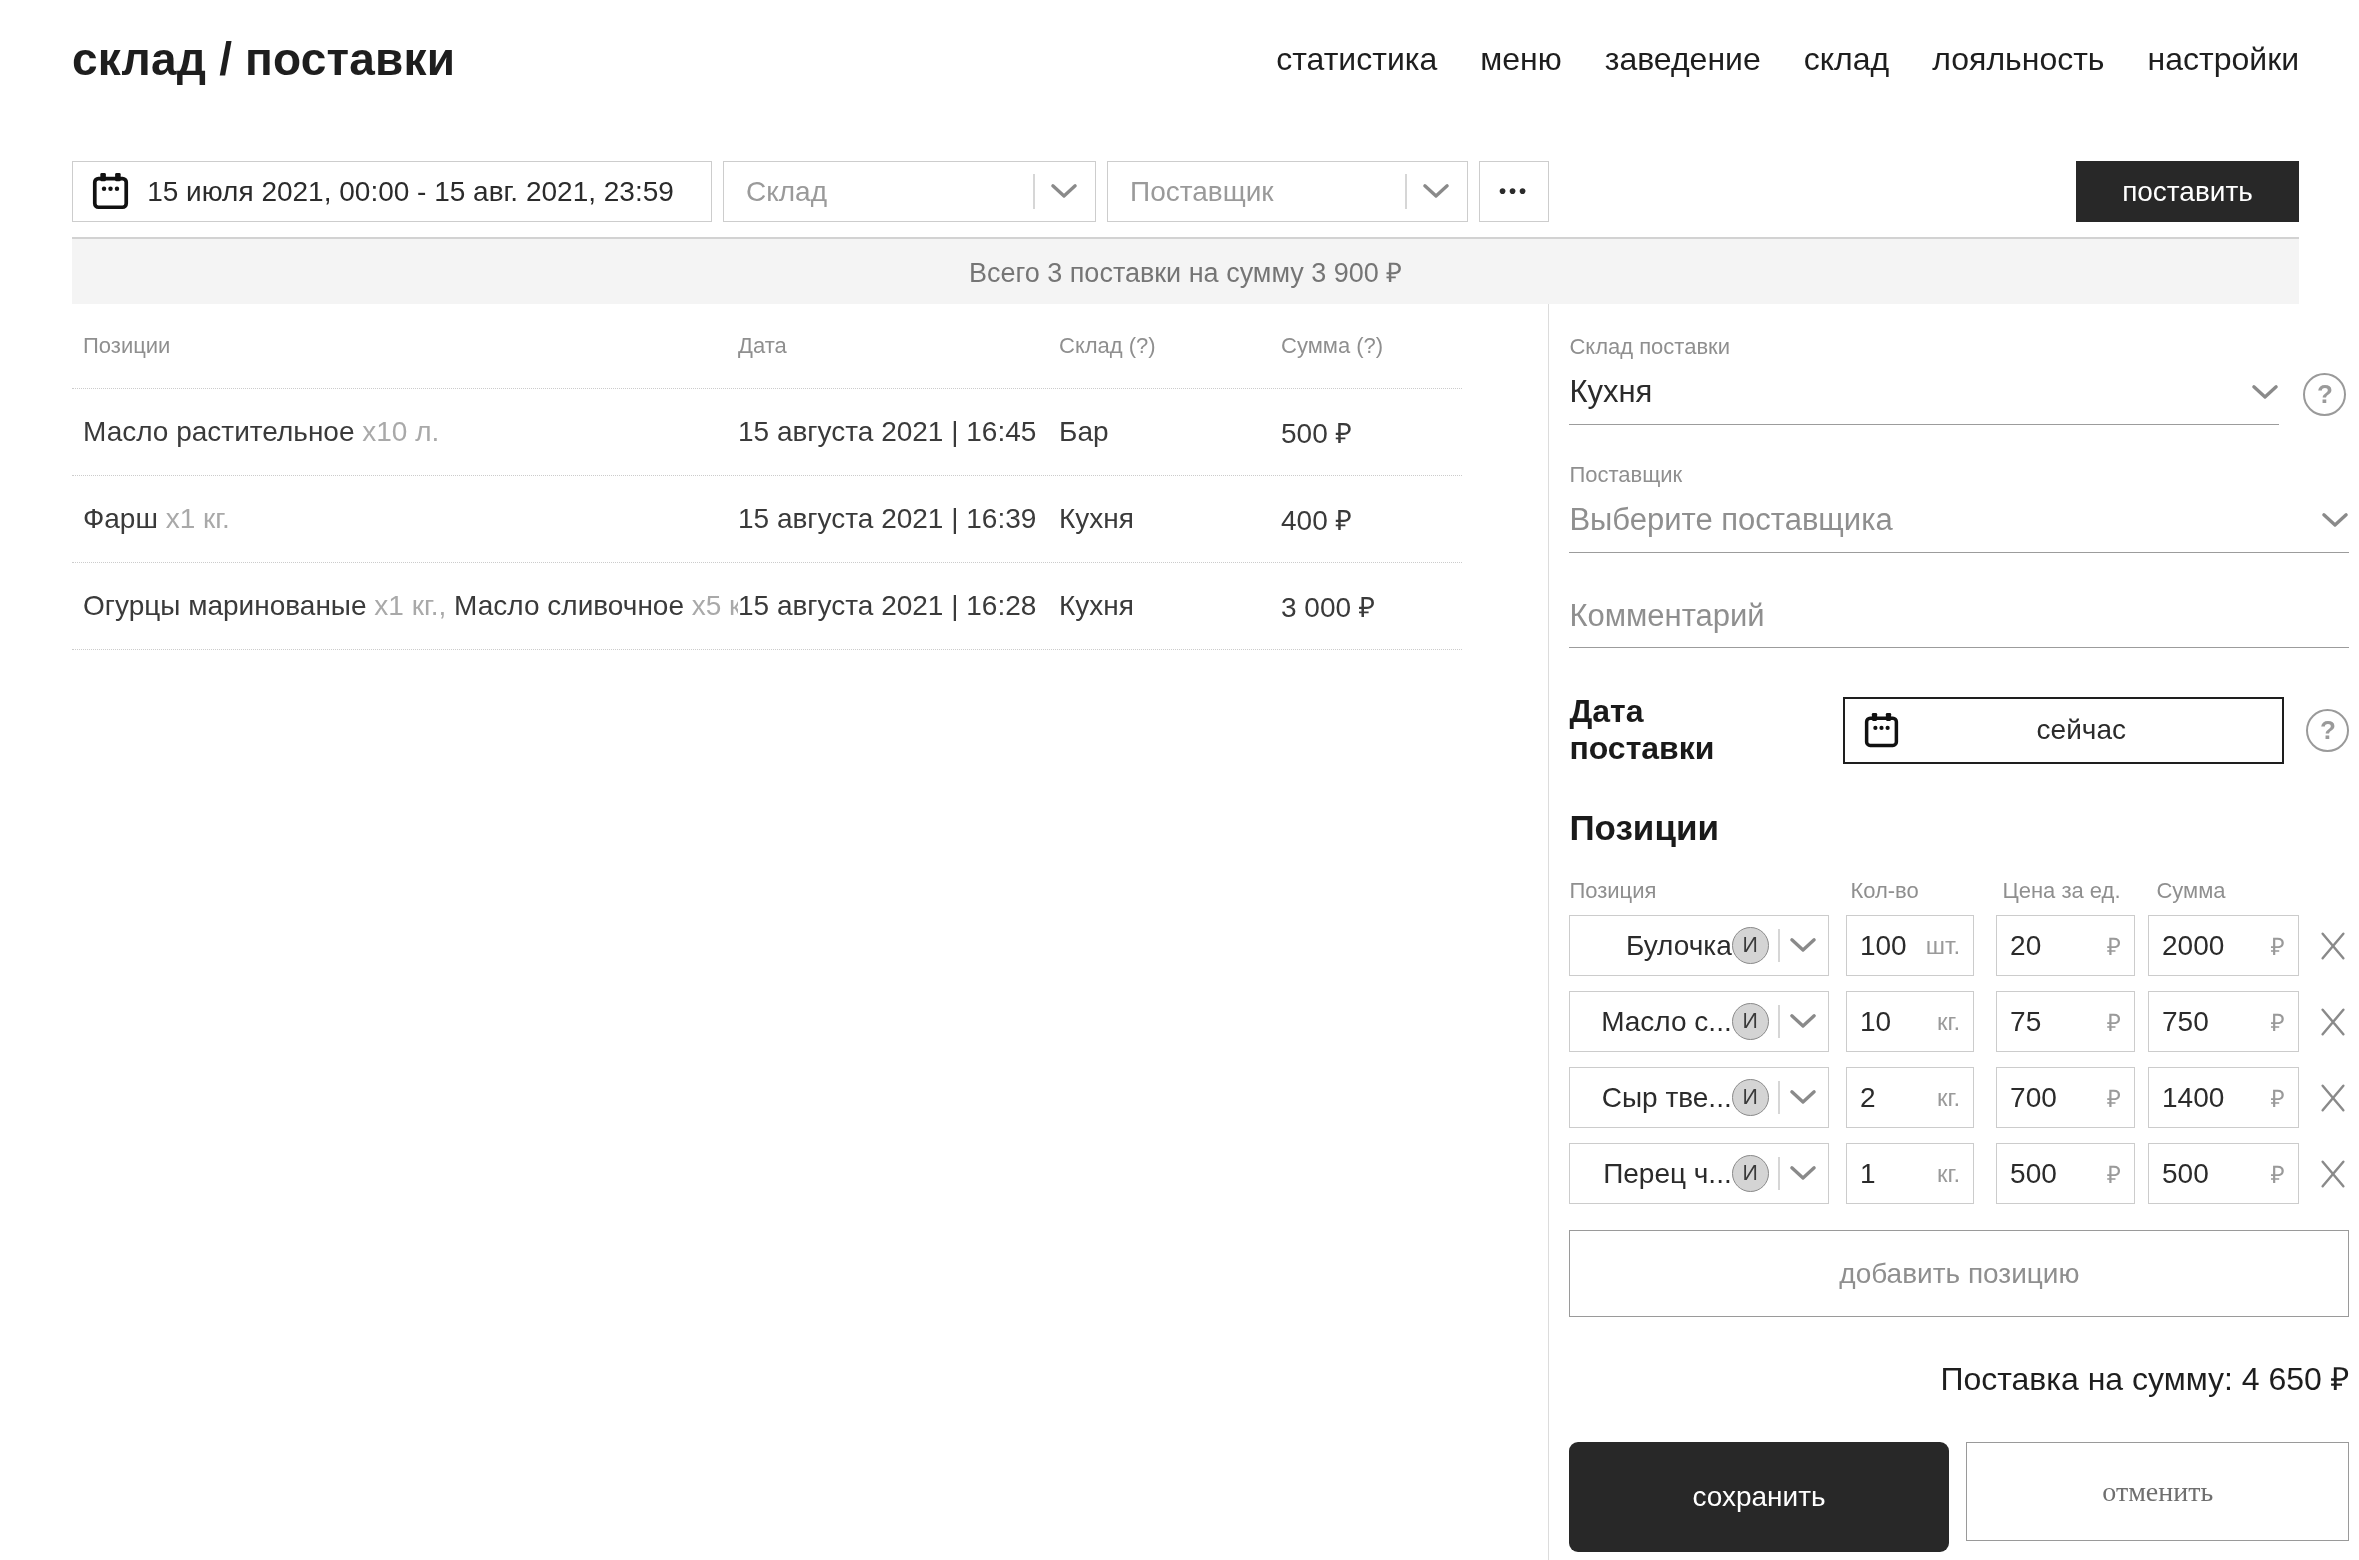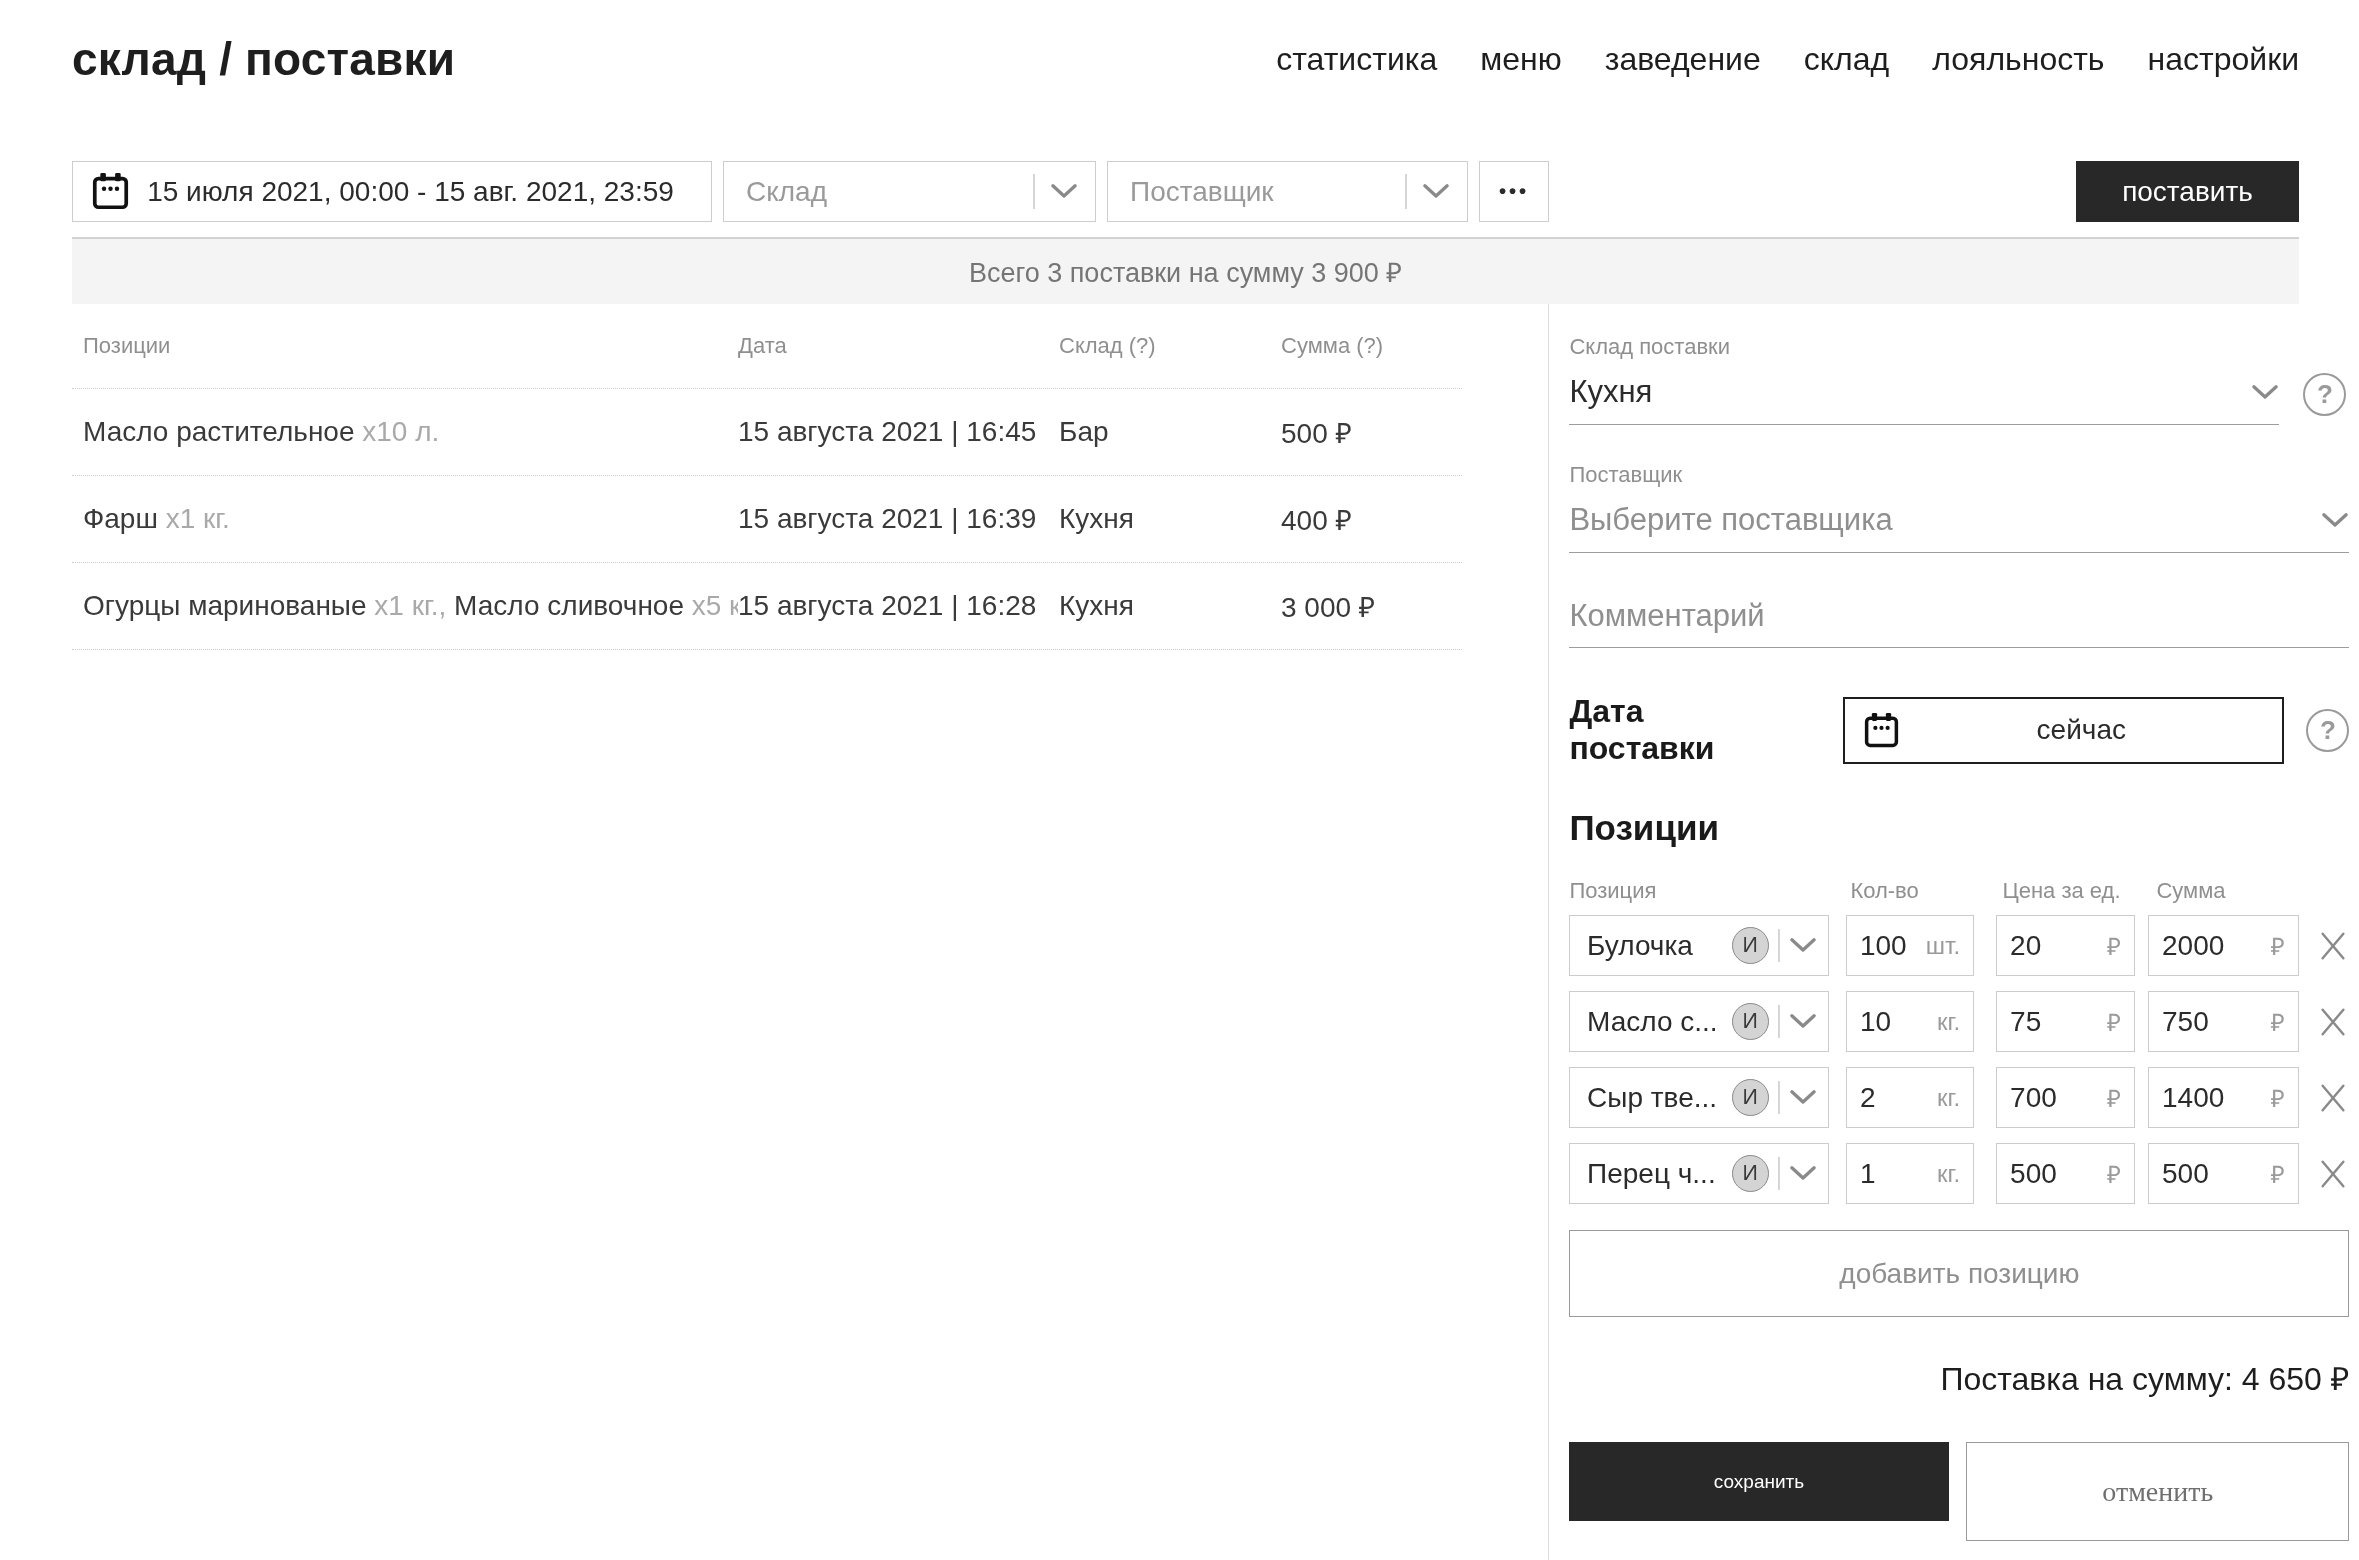--- a/index.html
+++ b/index.html
@@ -86,21 +86,21 @@
   .date-row .help { margin-left: 22px; }
 
   .items-title { margin-top: 41px; font-size: 35px; font-weight: bold; color: #1a1a1a; }
   .item-labels { margin-top: 30px; display: flex; }
   .item-labels .il { font-size: 22px; color: #8f8f8f; }
   .il.l1 { width: 281px; }
   .il.l2 { width: 152px; }
   .il.l3 { width: 154px; }
   .il.l4 { width: 141px; }
 
-  .item-row { display: flex; align-items: center; margin-top: 15px; }
+  .item-row { display: flex; align-items: center; margin-top: 15px; text-align: right; }
   .item-row.first { margin-top: 11px; }
   .ibox { height: 61px; border: 1.9px solid #cccccc; background: #fff;
           display: flex; align-items: center; }
   .name-box { width: 264px; margin-right: 16.7px; padding: 0 11px 0 16.7px; cursor: pointer; }
   .name-box .iname { flex: 1; font-size: 28px; color: #2b2b2b; white-space: nowrap; overflow: hidden; }
   .ibadge { flex: none; width: 37px; height: 37px; border-radius: 50%; background: #d4d4d4;
             border: 1.9px solid #8a8a8a; color: #3a3a3a; font-size: 21.3px;
             display: flex; align-items: center; justify-content: center; }
   .name-box .vsep { margin: 0 9.3px; height: 33px; }
   .qty-box { width: 130px; margin-right: 22px; }
@@ -110,21 +110,21 @@
   .num-box .v { font-size: 28px; color: #2b2b2b; }
   .num-box .u { font-size: 24px; color: #9a9a9a; }
   .x-icon { flex: none; cursor: pointer; display: flex; align-items: center; }
 
   .add-item-btn { margin-top: 26px; width: 780px; height: 87px; background: #fff;
                   border: 1.9px solid #9a9a9a; color: #8f8f8f; font-size: 28px;
                   font-family: inherit; cursor: pointer; }
   .total-line { margin-top: 39px; width: 780px; text-align: right;
                 font-size: 32px; color: #1e1e1e; }
   .actions { margin-top: 43px; display: flex; }
-  .save-btn { width: 380px; height: 79px; font-size: 19px; }
+  .save-btn { width: 380px; height: 110px; font-size: 28px; border-radius: 9px; }
   .cancel-btn { margin-left: 17.6px; width: 384px; height: 99px; background: #fff;
                 border: 1.9px solid #9a9a9a; color: #6f6f6f; font-size: 28px;
                 font-family: Liberation Serif, serif; cursor: pointer; }
 </style>
 </head>
 <body>
 
 <div class="page">
 
   <header class="topbar">

